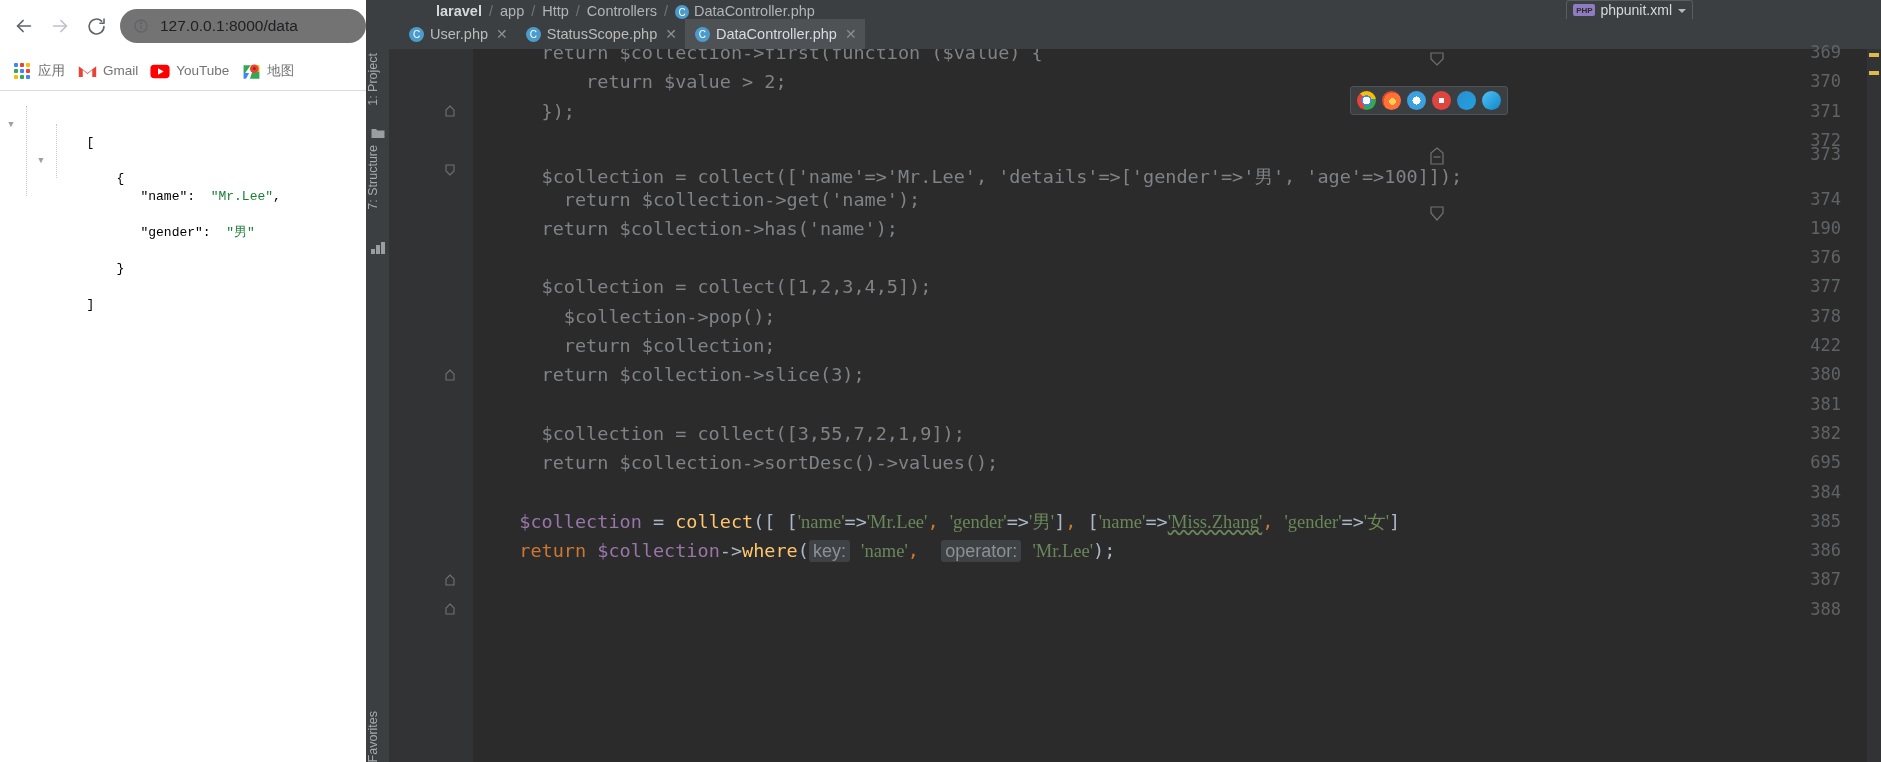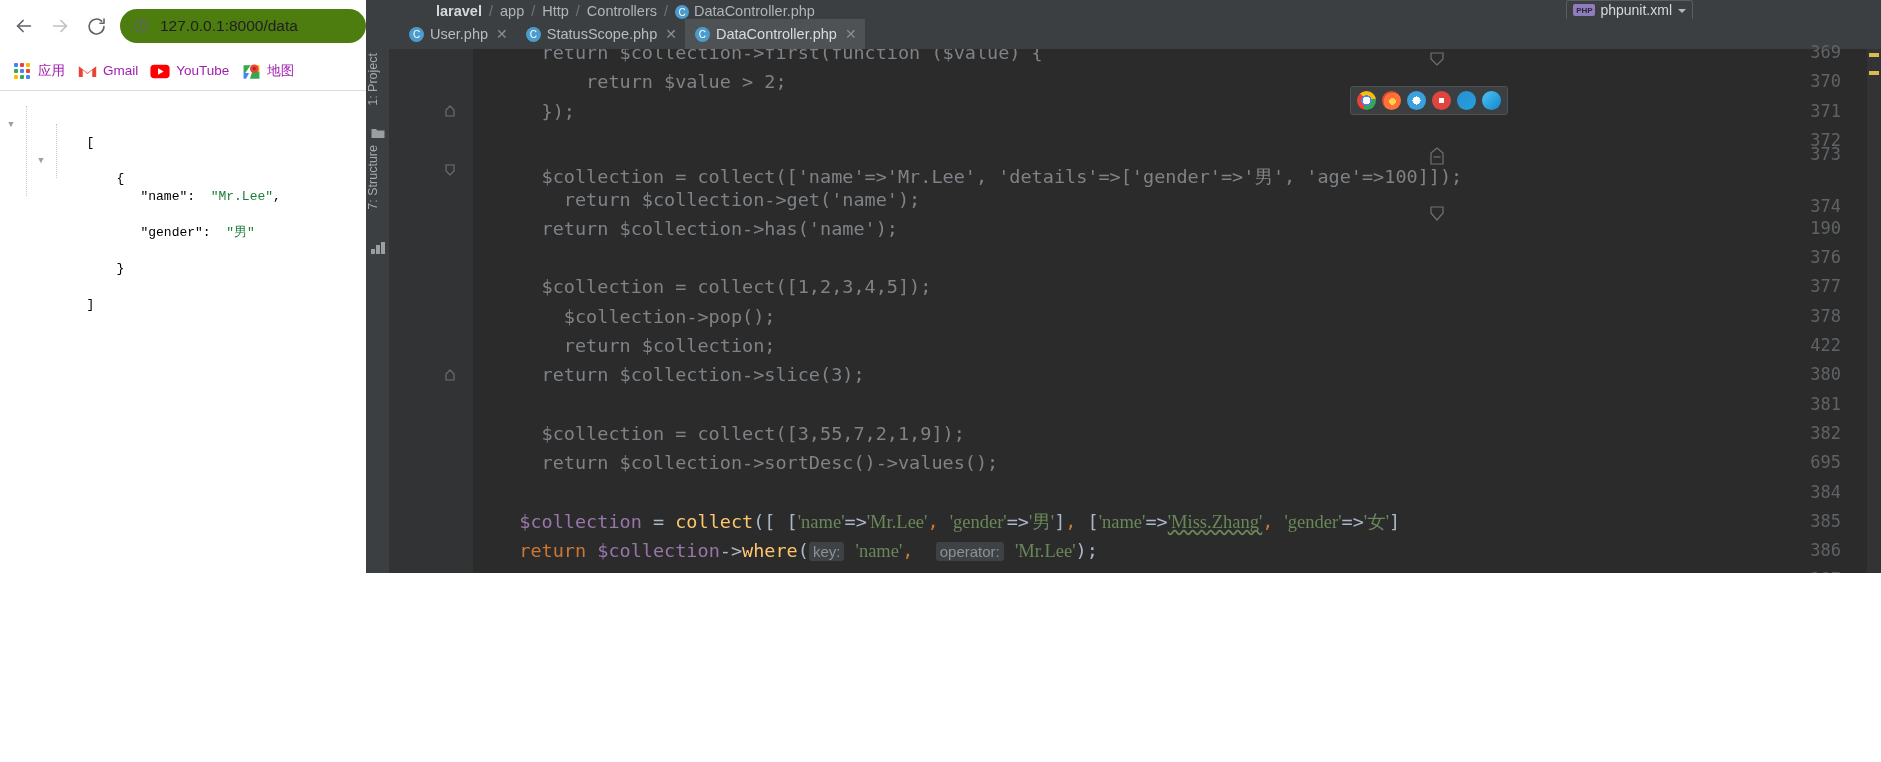--- a/index.html
+++ b/index.html
@@ -31,21 +31,21 @@
     width: 36px; height: 36px;
     display: flex; align-items: center; justify-content: center;
     color: #5f6368; flex: 0 0 auto;
   }
   .nav-btn.back { margin-left: 6px; }
   .nav-btn svg { display: block; }
   .nav-btn.fwd { color: #bdc1c6; }
   .omnibox {
     flex: 1 1 auto;
     height: 34px; margin-left: 6px; margin-right: 0px;
-    background: #4d7c0f;
+    background: #737373;
     border-radius: 17px;
     display: flex; align-items: center;
     padding-left: 12px;
     overflow: hidden;
   }
   .omnibox .info-ic {
     width: 18px; height: 18px; flex: 0 0 auto; color: #5f6368;
     display: flex; align-items: center; justify-content: center;
   }
   .omnibox .url {
@@ -62,21 +62,21 @@
     display: flex; align-items: center;
     padding-left: 8px;
     gap: 0px;
   }
   .bm {
     display: flex; align-items: center;
     height: 28px;
     padding: 0 8px 0 4px;
     border-radius: 4px;
     font-size: 13.5px;
-    color: #a21caf;
+    color: #737373;
     white-space: nowrap;
   }
   .bm .bm-ic {
     width: 20px; height: 20px; margin-right: 6px;
     display: flex; align-items: center; justify-content: center;
     flex: 0 0 auto;
   }
   .bm .bm-label { line-height: 1; }
 
   
@@ -106,21 +106,21 @@
   .jkey { color: #000000; }
   .jstr { color: #1a7f37; }
   .jpunct { color: #000000; }
   .guide {
     position: absolute; width: 0; border-left: 1px dotted #c8c8c8;
   }
 
   
   .ide {
     position: absolute; left: 366px; top: 0;
-    width: 1515px; height: 573px;
+    width: 1515px; height: 762px;
     background: #6d28d9;
     font-family: "DejaVu Sans Mono", monospace;
     overflow: hidden;
   }
   .ide-breadcrumb {
     position: absolute; left: 0; top: 0; width: 1515px; height: 19px;
     background: #3c3f41;
     color: #a9b7c6;
     font-family: "Liberation Sans", sans-serif;
     font-size: 14.5px;
@@ -248,21 +248,21 @@
   .c-gray { color: #7f8387; }
   .c-var { color: #9876aa; }
   .c-kw { color: #cc7832; }
   .c-fn { color: #ffc66d; }
   .c-str { color: #6a8759; font-family: Liberation Serif, serif; }
   .c-punct { color: #a9b7c6; }
   .c-comma { color: #cc7832; }
   .hint {
     background: #3e4244; color: #8c9196;
     border-radius: 3px; padding: 1px 4px;
-    font-size: 15px; font-family: "Liberation Sans", sans-serif; text-align: center;
+    font-size: 18px; font-family: "Liberation Sans", sans-serif; text-align: center;
   }
   .squig {
     text-decoration: underline wavy #6a8759;
     text-decoration-skip-ink: none;
   }
 
   
   .marker-col {
     position: absolute; right: 0; top: 0; width: 14px; height: 713px;
     background: #313335;
@@ -485,21 +485,21 @@
 
     <div class="editor">
       <div class="gutter"></div>
 
       <div id="gutter-lines">
           <div class="gutter-line" style="top: -11px;">369</div>
           <div class="gutter-line" style="top: 18.3px;">370</div>
           <div class="gutter-line" style="top: 47.6px; margin-left: 21px;">371</div>
           <div class="gutter-line" style="top: 76.9px;">372</div>
           <div class="gutter-line" style="top: 91px;">373</div>
-          <div class="gutter-line" style="top: 135.5px; margin-top: 7px;">374</div>
+          <div class="gutter-line" style="top: 135.5px;">374</div>
           <div class="gutter-line" style="top: 164.8px;">190</div>
           <div class="gutter-line" style="top: 194.1px;">376</div>
           <div class="gutter-line" style="top: 223.4px;">377</div>
           <div class="gutter-line" style="top: 252.7px;">378</div>
           <div class="gutter-line" style="top: 282px;">422</div>
           <div class="gutter-line" style="top: 311.3px;">380</div>
           <div class="gutter-line" style="top: 340.6px;">381</div>
           <div class="gutter-line" style="top: 369.9px;">382</div>
           <div class="gutter-line" style="top: 399.2px;">695</div>
           <div class="gutter-line" style="top: 428.5px;">384</div>

